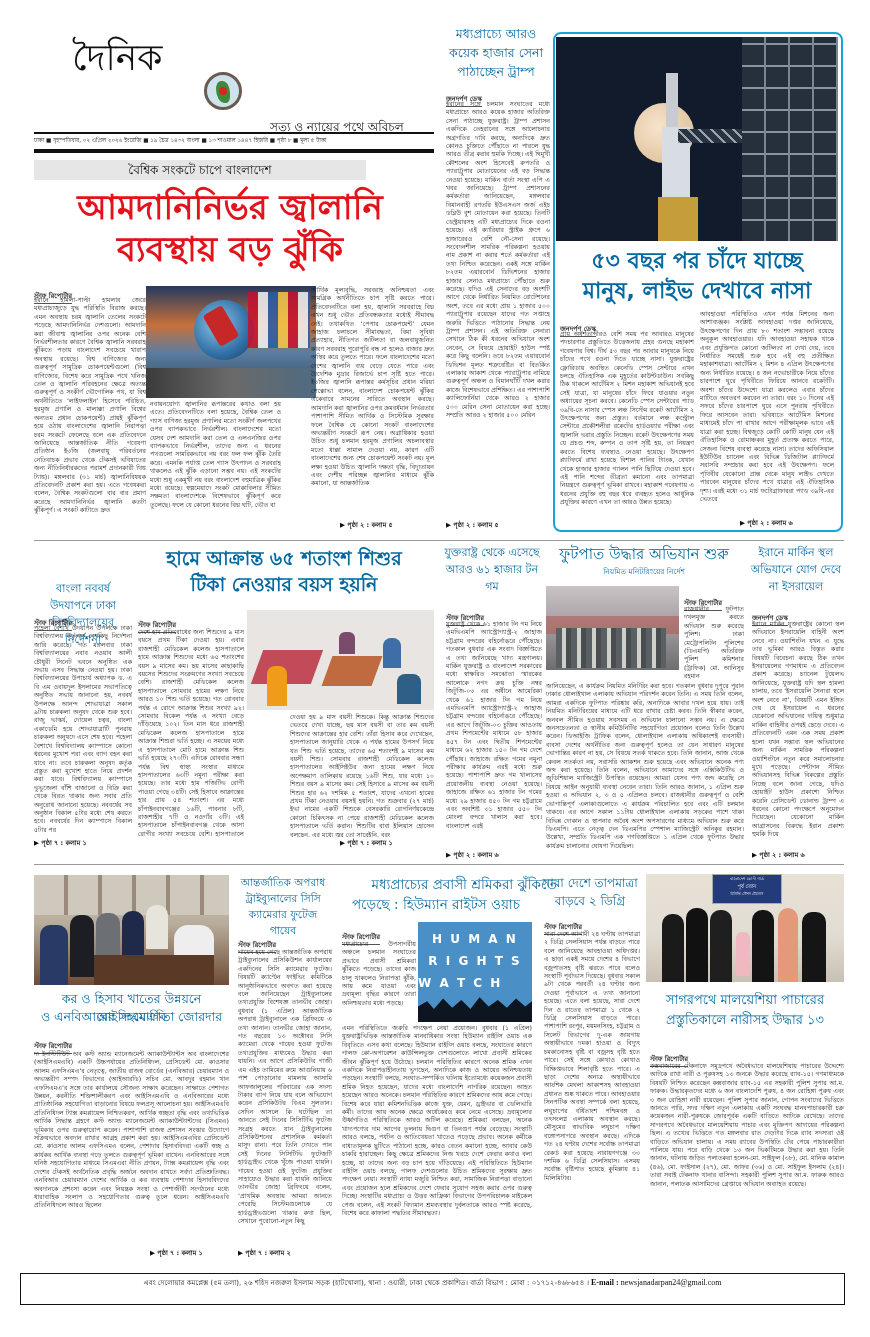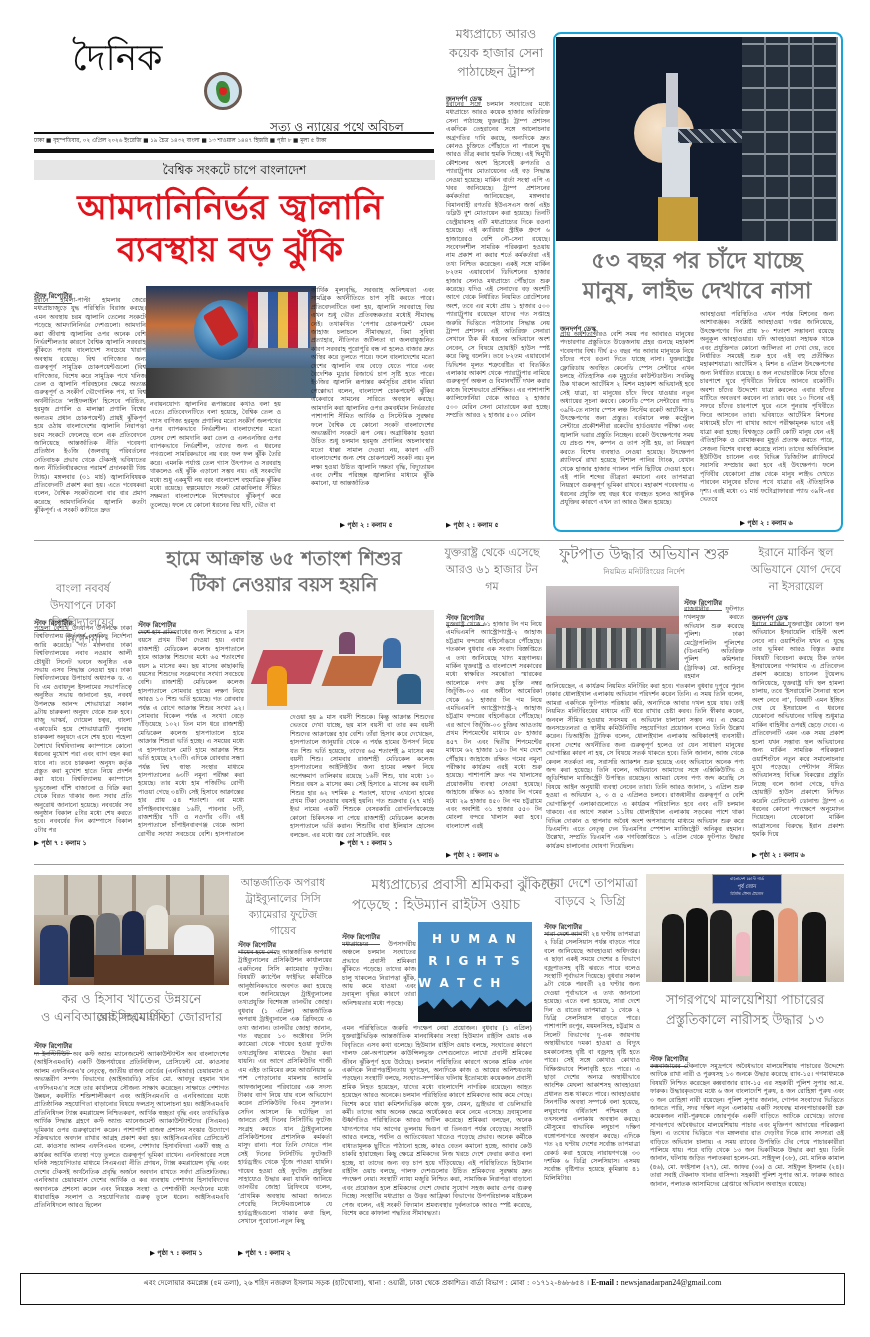--- a/index.html
+++ b/index.html
@@ -2,40 +2,40 @@
 <html><head>
 <meta charset="utf-8">
 <style>
   * { box-sizing: border-box; margin: 0; padding: 0; }
   html, body { width: 870px; height: 1337px; background: #ffffff; overflow: hidden; }
   body { font-family: "DejaVu Sans", sans-serif; color: #111; position: relative; }
   .abs { position: absolute; }
   .txt { font-size: 6.2px; line-height: 8.4px; color: #222; text-align: justify; overflow: hidden; }
   .byline { font-size: 6.5px; font-weight: bold; color: #222; border-bottom: 1px solid #555; display: inline-block; padding-bottom: 1px; }
   .cont { font-size: 6.5px; font-weight: bold; color: #111; }
-  .hl { font-family: "DejaVu Sans", sans-serif; color: #737373; text-align: center; font-weight: normal; }
+  .hl { font-family: "DejaVu Sans", sans-serif; color: #0369a1; text-align: center; font-weight: normal; }
   .img { overflow: hidden; }
   .rule { background: #111; }
 </style>
 </head>
 <body>
 
 <div class="abs" style="left:34px;top:20px;width:400px;height:110px;">
   <div class="abs" style="left:38px;top:10px;font-size:36px;font-family:'DejaVu Serif',serif;color:#111;">দৈনিক</div>
   <div class="abs" style="left:170px;top:52px;width:38px;height:38px;border-radius:50%;border:3px solid #6b5a52;background:#cfe3ec;">
     <div style="position:absolute;left:9px;top:6px;width:14px;height:22px;background:#3f8a3a;border-radius:40% 60% 30% 70%;"></div>
     <div style="position:absolute;left:12px;top:12px;width:8px;height:8px;background:#d22;border-radius:50%;"></div>
   </div>
   <div class="abs" style="left:236px;top:98px;font-size:12px;color:#111;white-space:nowrap;">সত্য ও ন্যায়ের পথে অবিচল</div>
 </div>
 <div class="abs rule" style="left:34px;top:132px;width:400px;height:2px;"></div>
 <div class="abs" style="left:34px;top:136px;width:400px;font-size:5.6px;white-space:nowrap;overflow:hidden;color:#222;">ঢাকা ■ বৃহস্পতিবার, ০২ এপ্রিল ২০২৬ ইংরেজি ■ ১৯ চৈত্র ১৪৩২ বাংলা ■ ১৩ শাওয়াল ১৪৪৭ হিজরি ■ পৃষ্ঠা ৮ ■ মূল্য ৫ টাকা</div>
 <div class="abs rule" style="left:34px;top:149px;width:400px;height:4px;"></div>
 
-<div class="abs" style="left:34px;top:160px;width:401px;height:20px;background:#e6e6e6;font-size:12px;text-align:center;line-height:20px;color:#111;">বৈশ্বিক সংকটে চাপে বাংলাদেশ</div>
+<div class="abs" style="left:34px;top:160px;width:332px;height:20px;background:#e6e6e6;font-size:12px;text-align:center;line-height:20px;color:#111;">বৈশ্বিক সংকটে চাপে বাংলাদেশ</div>
 <div class="abs hl" style="left:20px;top:186px;width:420px;font-size:34px;color:#e4121b;line-height:42px;font-weight:bold;">আমদানিনির্ভর জ্বালানি</div>
 <div class="abs hl" style="left:20px;top:228px;width:420px;font-size:34px;color:#e4121b;line-height:42px;font-weight:bold;">ব্যবস্থায় বড় ঝুঁকি</div>
 <div class="abs" style="left:34px;top:283px;">
   <span class="byline">স্টাফ রিপোর্টার</span>
 </div>
 <div class="abs txt" style="left:34px;top:296px;width:112px;height:232px;">ইরানে হামলা-পাল্টা হামলার জেরে মধ্যপ্রাচ্যজুড়ে যুদ্ধ পরিস্থিতি বিরাজ করছে। এমন অবস্থায় চরম জ্বালানি তেলের সংকটে পড়েছে আমদানিনির্ভর দেশগুলো। আমদানি করা জীবাশ্ম জ্বালানির ওপর অনেক বেশি নির্ভরশীলতার কারণে বৈশ্বিক জ্বালানি সরবরাহ ঝুঁকিতে পড়ায় বাংলাদেশ সবচেয়ে খারাপ অবস্থায় রয়েছে। বিশ্ব বাণিজ্যের জন্য গুরুত্বপূর্ণ সামুদ্রিক চোকপয়েন্টগুলো (বিশ্ব বাণিজ্যের, বিশেষ করে সামুদ্রিক পথে খনিজ তেল ও জ্বালানি পরিবহনের ক্ষেত্রে অত্যন্ত গুরুত্বপূর্ণ ও সংকীর্ণ ভৌগোলিক পথ, যা বিশ্ব অর্থনীতিতে ‘লাইফলাইন’ হিসেবে পরিচিত, হরমুজ প্রণালি ও মালাক্কা প্রণালি বিশ্বের অন্যতম প্রধান চোকপয়েন্ট) প্রায়ই ঝুঁকিপূর্ণ হয়ে ওঠায় বাংলাদেশের জ্বালানি নিরাপত্তা চরম সংকটে ফেলেছে বলে এক প্রতিবেদনে জানিয়েছে আন্তর্জাতিক নীতি গবেষণা প্রতিষ্ঠান ই৩জি (জলবায়ু পরিবর্তনের নেতিবাচক প্রভাব থেকে টেকসই ভবিষ্যতের জন্য নীতিনির্ধারকদের পরামর্শ প্রদানকারী থিঙ্ক ট্যাঙ্ক)। মঙ্গলবার (৩১ মার্চ) জ্বালানিবিষয়ক প্রতিবেদনটি প্রকাশ করা হয়। এতে গবেষকরা বলেন, বৈশ্বিক সংকটগুলো বার বার প্রমাণ করেছে আমদানিনির্ভর জ্বালানি কতটা ঝুঁকিপূর্ণ। এ সংকট কাটাতে দ্রুত</div>
 <div class="abs img" style="left:146px;top:286px;width:170px;height:112px;background:linear-gradient(180deg,#243a5e 0%,#c8703a 35%,#5b7da0 60%,#2a3c50 100%);">
   <div style="position:absolute;left:48px;top:14px;width:60px;height:60px;border-radius:50%;background:radial-gradient(circle at 40% 40%,#8fc6e8,#2f6fa6 60%,#1b3b5c);"></div>
   <div style="position:absolute;left:64px;top:22px;width:22px;height:36px;background:#c62828;border-radius:4px;transform:rotate(-30deg);"></div>
   <div style="position:absolute;right:6px;top:6px;width:62px;height:56px;background:repeating-linear-gradient(90deg,#c8102e 0 10px,#f4f4f4 10px 20px,#2a5caa 20px 30px,#f7c948 30px 40px);opacity:.85;"></div>

